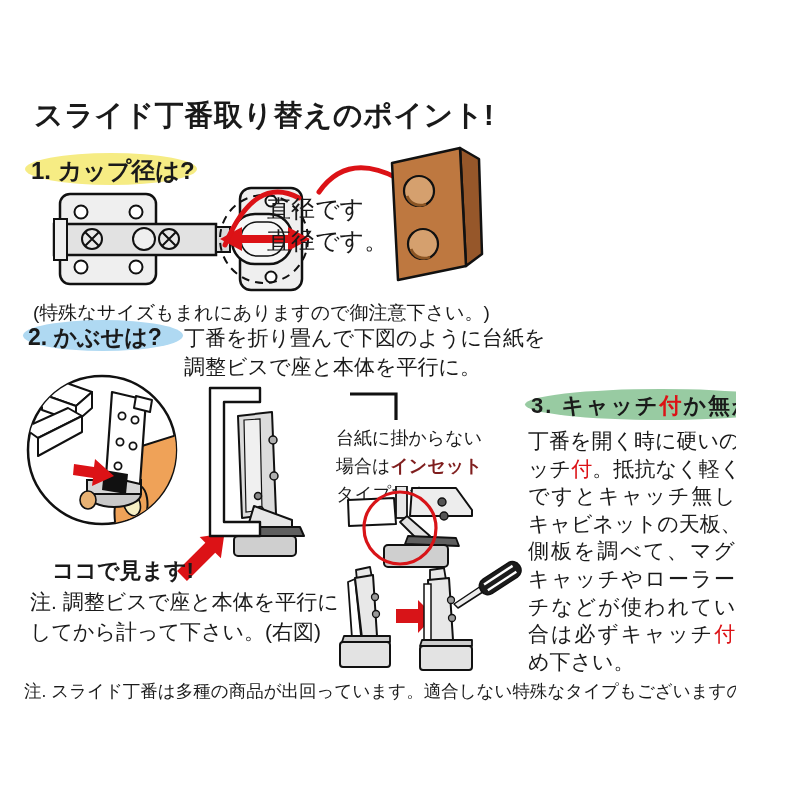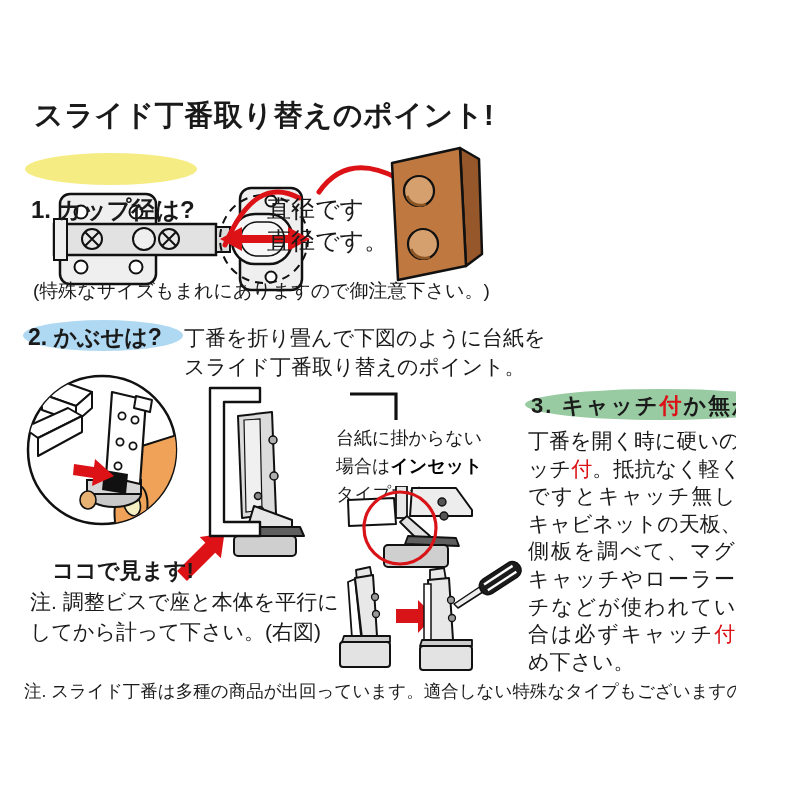--- a/index.html
+++ b/index.html
@@ -5,29 +5,29 @@
   html,body{margin:0;padding:0;}
   body{width:800px;height:800px;background:#fff;font-family:"Liberation Sans","DejaVu Sans",sans-serif;color:#1a1a1a;}
   .canvas{position:relative;width:736px;height:800px;background:#fff;overflow:hidden;}
   .abs{position:absolute;}
   .title{left:34px;top:96px;font-size:29px;font-weight:800;letter-spacing:0.5px;white-space:nowrap;}
   .hl{border-radius:50%;z-index:0;}
   .hl-yellow{left:25px;top:153px;width:172px;height:32px;background:#F6EC84;}
   .hl-blue{left:23px;top:320px;width:160px;height:31px;background:#AFD9F2;}
   .hl-green{left:525px;top:389px;width:272px;height:31px;background:#98CBA2;}
   .heading{z-index:1;font-weight:700;white-space:nowrap;}
-  .heading1{left:31px;top:155px;font-size:24px;margin-top:39px;}
+  .heading1{left:31px;top:155px;font-size:24px;}
   .heading2{left:28px;top:322px;font-size:23px;}
   .heading3{left:531px;top:391px;font-size:22px;letter-spacing:2px;}
   .callout{left:267px;top:193px;font-size:24px;line-height:32px;font-weight:500;white-space:nowrap;}
-  .note1{left:33px;top:278px;font-size:19px;white-space:nowrap;}
+  .note1{left:33px;top:300px;font-size:19px;white-space:nowrap;}
   .s2body{left:184px;top:323px;font-size:21px;line-height:29px;white-space:nowrap;}
   .looktext{left:52px;top:556px;font-size:22px;font-weight:700;white-space:nowrap;}
   .insettext{left:336px;top:424px;font-size:18px;line-height:28px;white-space:nowrap;}
-  .insettext .orange{color:#000000;font-weight:700;}
+  .insettext .orange{color:#7f1d1d;font-weight:700;}
   .red-char{color:#DC1216;}
   .note2{left:30px;top:587px;font-size:21px;line-height:30px;white-space:nowrap;}
   .note2 .l2{}
   .s3body{left:528px;top:427px;width:277px;font-size:21px;line-height:27.6px;text-align:justify;}
   .footer{left:24px;top:679px;font-size:17.5px;white-space:nowrap;}
   svg{display:block;}
 </style>
 </head>
 <body>
 
@@ -83,21 +83,21 @@
     <div>直径です</div>
     <div>直径です。</div>
   </div>
 
   <div class="abs note1">(特殊なサイズもまれにありますので御注意下さい。)</div>
 
   <div class="abs hl hl-blue"></div>
   <div class="abs heading heading2">2. かぶせは?</div>
   <div class="abs s2body">
     <div>丁番を折り畳んで下図のように台紙を</div>
-    <div>スライド丁番取り替えのポイント。</div>
+    <div>調整ビスで座と本体を平行に。</div>
   </div>
 
   <svg class="abs" style="left:24px;top:372px;" width="156" height="156" viewBox="0 0 156 156">
     <defs>
         <clipPath id="cclip">
           <circle cx="78" cy="78" r="74"></circle>
         </clipPath>
       </defs>
     <circle cx="78" cy="78" r="74" fill="#fff" stroke="#111" stroke-width="2.5"></circle>
     <g clip-path="url(#cclip)">

